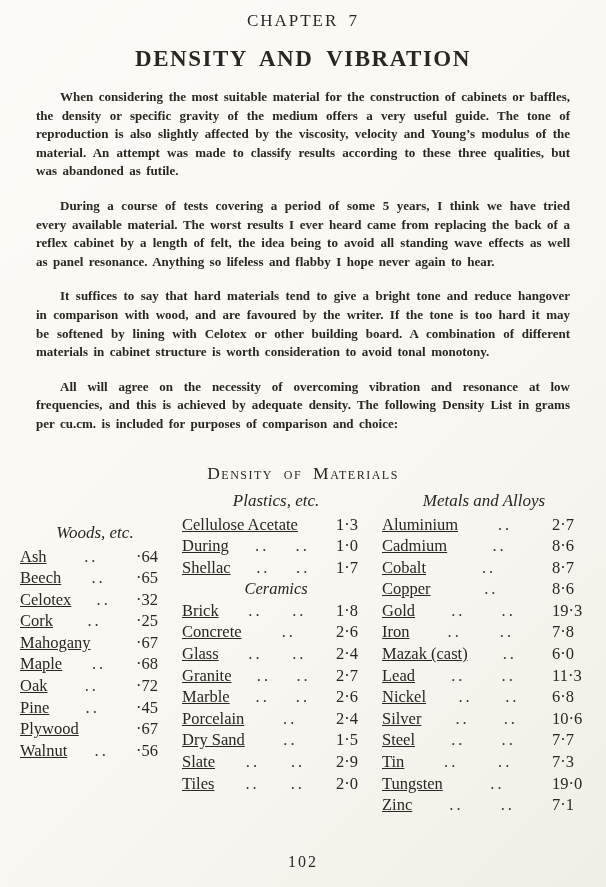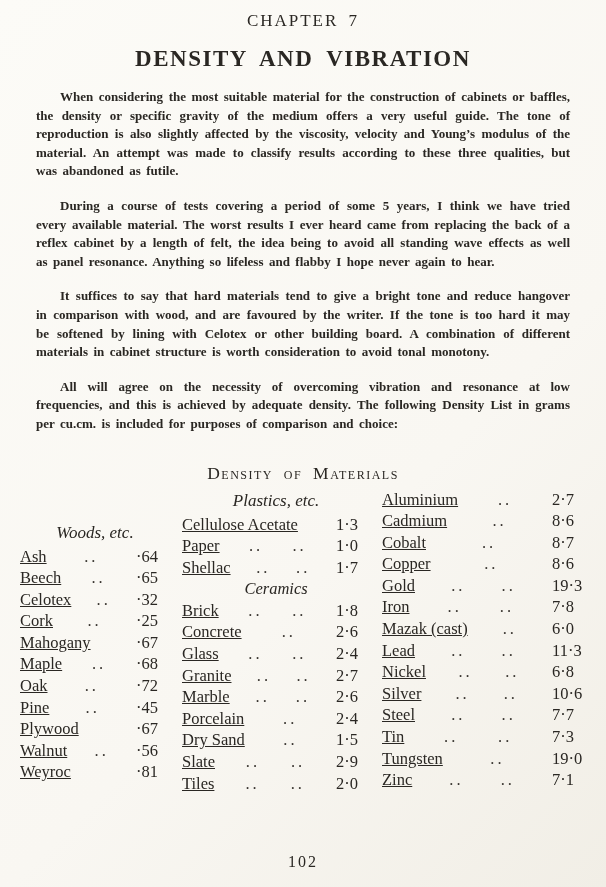--- a/index.html
+++ b/index.html
@@ -128,37 +128,32 @@
             <span class="leader"></span>
             <span class="value">·67</span>
           </div>
           <div class="row">
             <span class="name">Walnut</span>
             <span class="leader">
               <span>..</span>
             </span>
             <span class="value">·56</span>
           </div>
-          <div class="row">
-            <span class="name">Weyroc</span>
-            <span class="leader"></span>
-            <span class="value">·81</span>
-          </div>
         </div>
     </div>
     <div class="table-col col-plastics">
       <div class="col-header">Plastics, etc.</div>
       <div class="col-body">
           <div class="row">
             <span class="name">Cellulose Acetate</span>
             <span class="leader"></span>
             <span class="value">1·3</span>
           </div>
           <div class="row">
-            <span class="name">Paper</span>
+            <span class="name">During</span>
             <span class="leader">
               <span>..</span>
               <span>..</span>
             </span>
             <span class="value">1·0</span>
           </div>
           <div class="row">
             <span class="name">Shellac</span>
             <span class="leader">
               <span>..</span>
@@ -232,20 +227,21 @@
             <span class="name">Tiles</span>
             <span class="leader">
               <span>..</span>
               <span>..</span>
             </span>
             <span class="value">2·0</span>
           </div>
         </div>
     </div>
     <div class="table-col col-metals">
+      <div class="col-header">Metals and Alloys</div>
       <div class="col-body">
           <div class="row">
             <span class="name">Aluminium</span>
             <span class="leader">
               <span>..</span>
             </span>
             <span class="value">2·7</span>
           </div>
           <div class="row">
             <span class="name">Cadmium</span>

